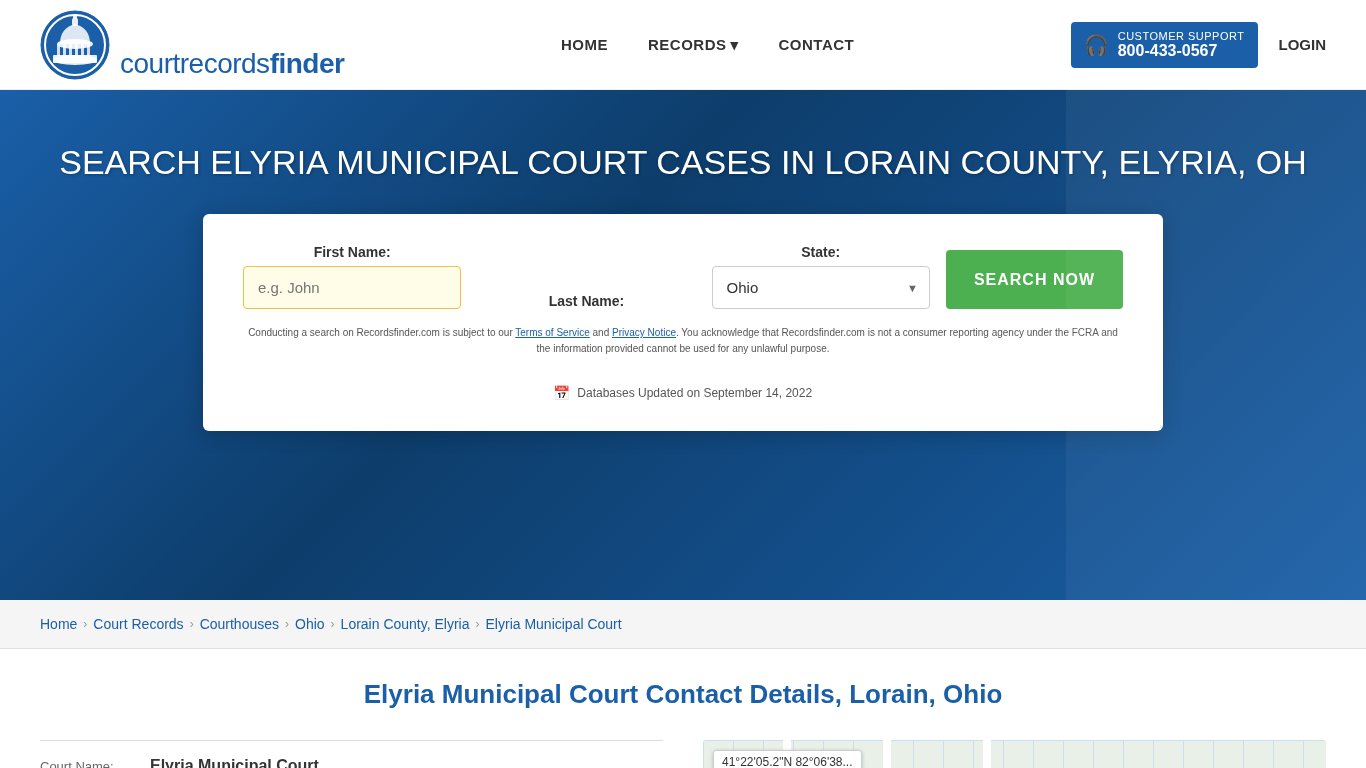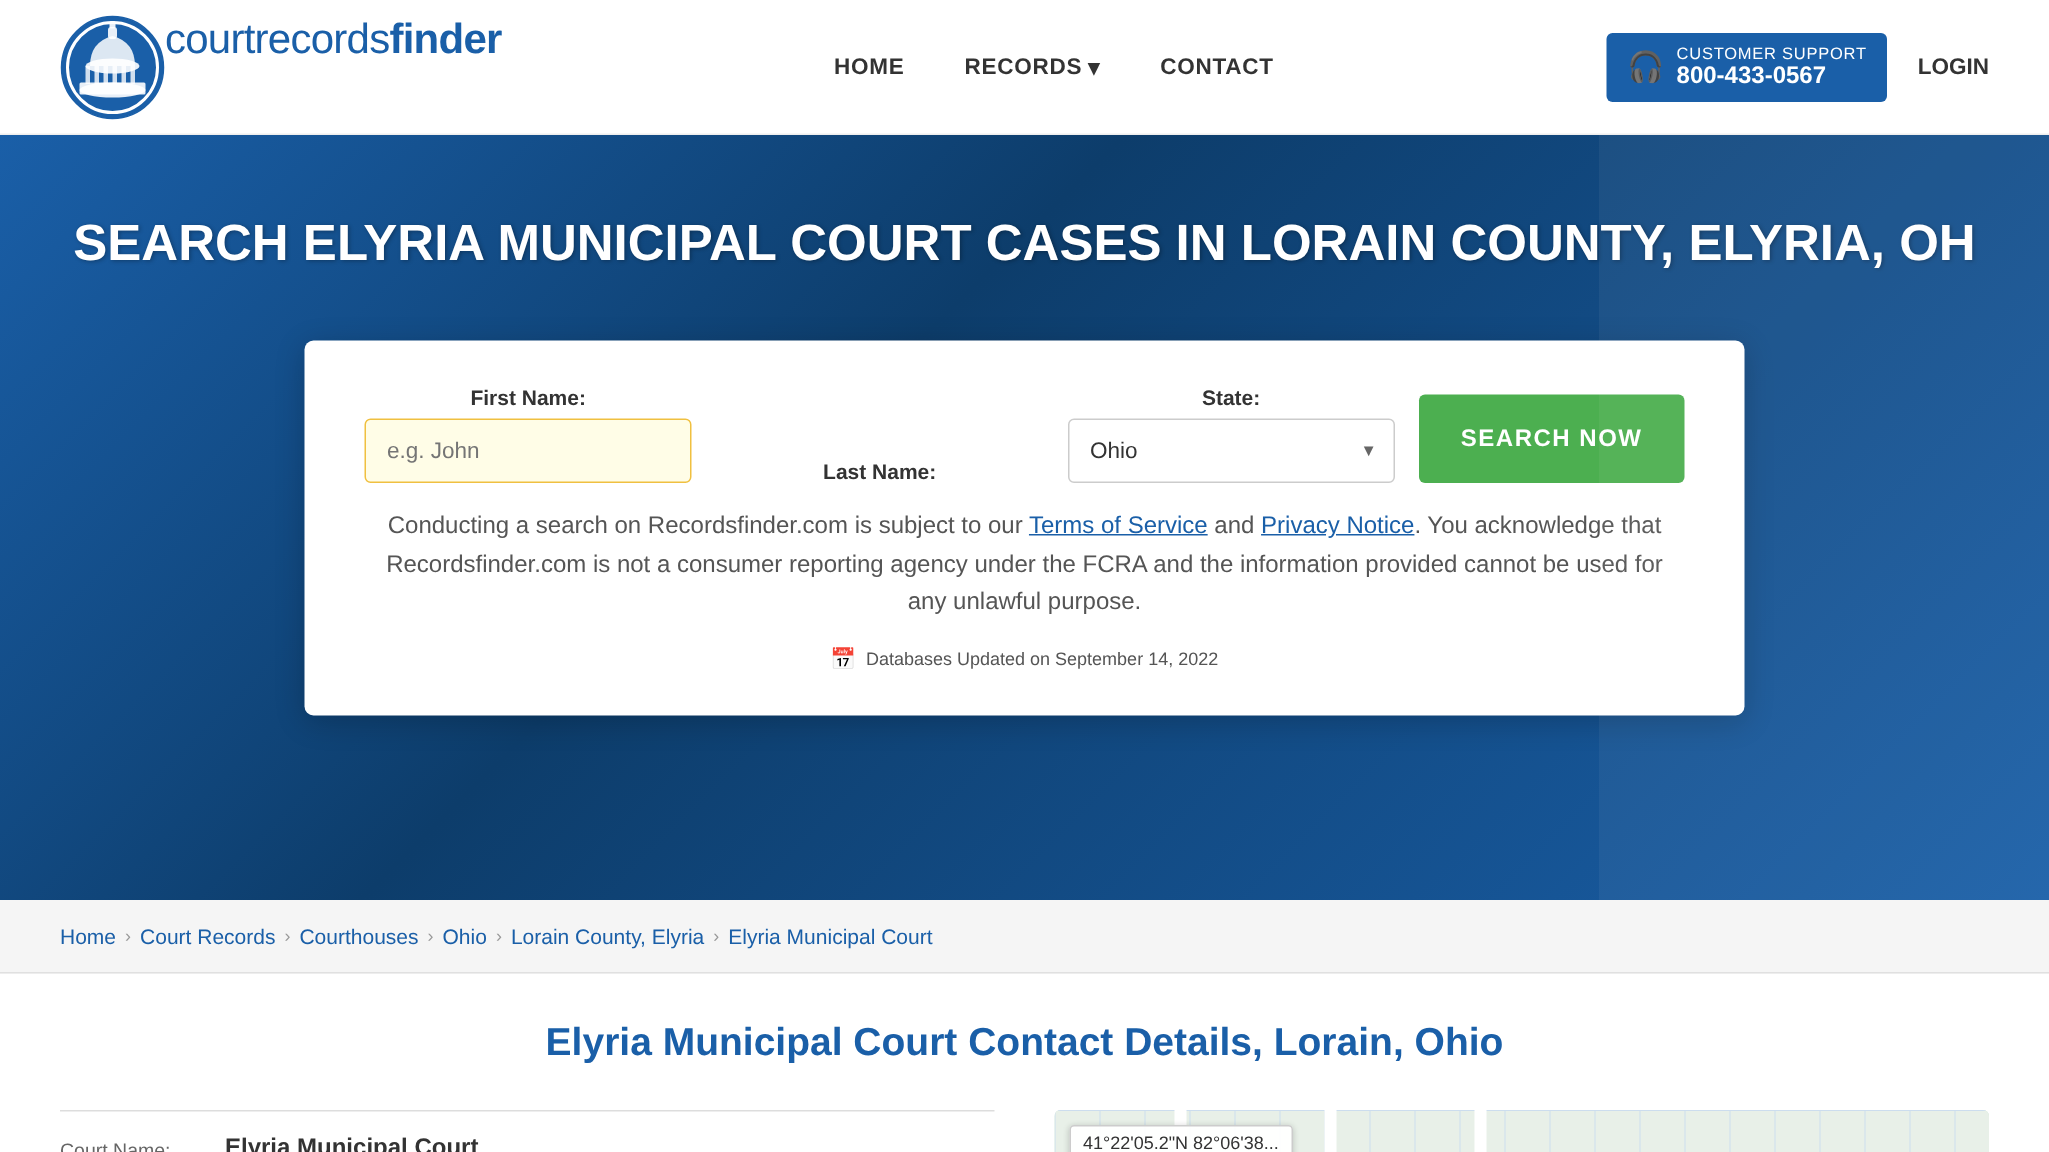--- a/index.html
+++ b/index.html
@@ -10,21 +10,22 @@
       display: flex;
       align-items: center;
       justify-content: space-between;
       padding: 10px 40px;
       background: #fff;
       border-bottom: 1px solid #eee;
       height: 90px;
     }
     .logo-area {
       display: flex;
-      align-items: flex-start;
+      align-items: flex-end;
+      gap: 10px;
     }
     .logo-icon {
       width: 70px;
       height: 70px;
     }
     .logo-text {
       font-size: 28px;
       color: #1a5fa8;
       font-weight: 300;
       letter-spacing: -0.5px;
@@ -98,23 +99,23 @@
       position: absolute;
       right: 0;
       top: 0;
       bottom: 0;
       width: 300px;
       background: rgba(255,255,255,0.05);
     }
     .hero-title {
       color: #fff;
       font-size: 34px;
-      font-weight: 700;
+      font-weight: 400;
       text-transform: uppercase;
-      margin-bottom: 43px;
+      margin-bottom: 30px;
       line-height: 1.3;
       text-shadow: 1px 1px 3px rgba(0,0,0,0.3);
     }
     .search-box {
       background: #fff;
       border-radius: 6px;
       padding: 30px 40px 30px;
       max-width: 960px;
       margin: 0 auto;
       box-shadow: 0 4px 20px rgba(0,0,0,0.2);
@@ -180,25 +181,25 @@
       font-size: 16px;
       font-weight: 900;
       border-radius: 4px;
       cursor: pointer;
       text-transform: uppercase;
       letter-spacing: 1px;
       white-space: nowrap;
       height: 59px;
     }
     .disclaimer {
-      font-size: 16px;
+      font-size: 10px;
       color: #555;
       line-height: 1.6;
       text-align: center;
-      margin-bottom: 16px;
+      margin-bottom: 28px;
     }
     .disclaimer a {
       color: #1a5fa8;
       text-decoration: underline;
     }
     .db-updated {
       font-size: 12px;
       color: #555;
       display: flex;
       align-items: center;

